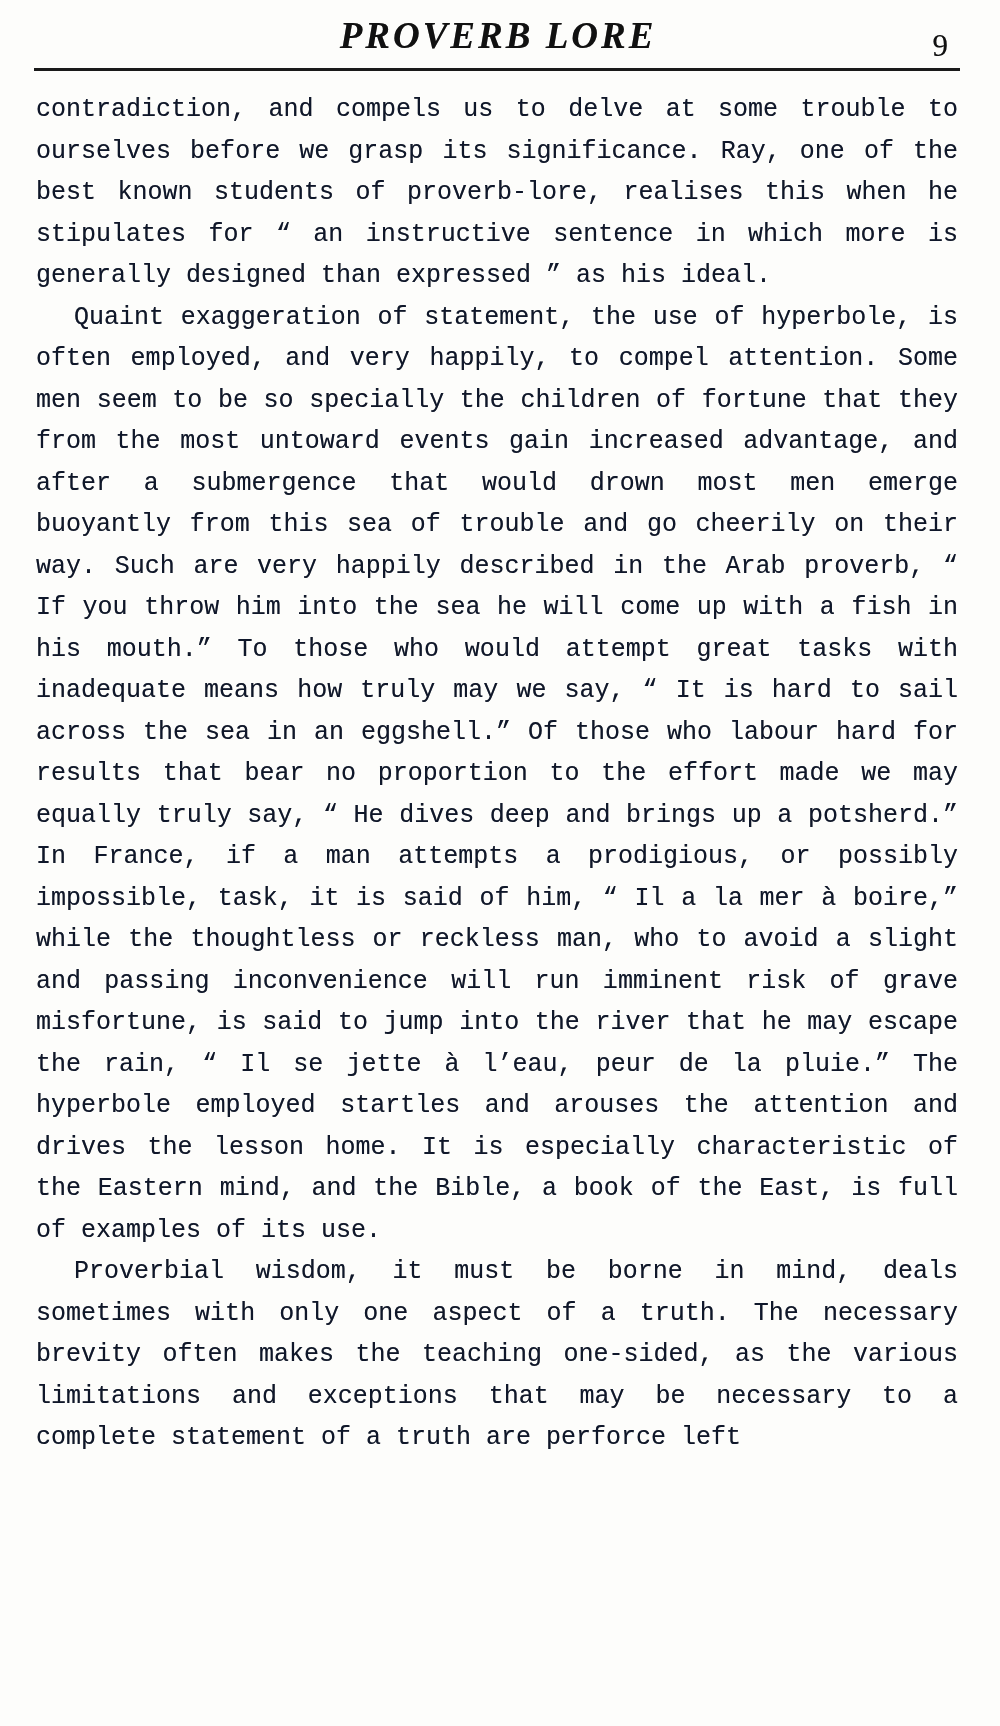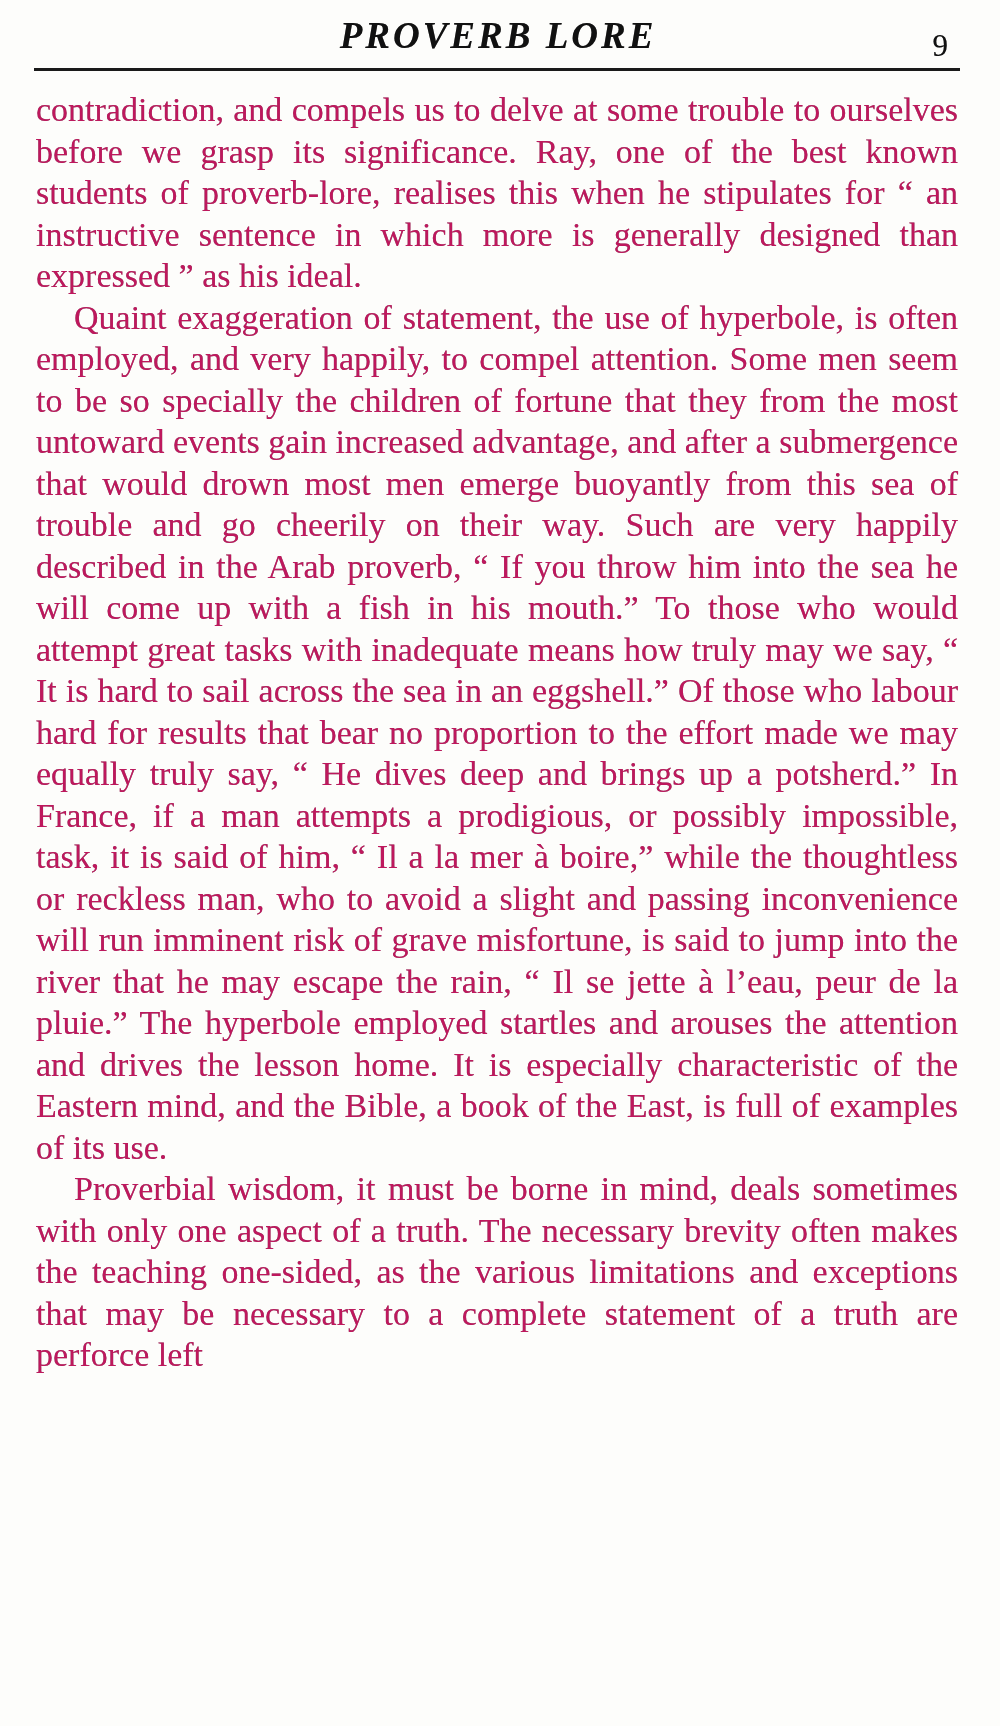--- a/index.html
+++ b/index.html
@@ -47,26 +47,26 @@
     font-size: 31px;
     font-weight: normal;
     color: #111;
   }
   .rule {
     border: 0;
     border-top: 3px solid #1a1a1a;
     margin: 2px 6px 18px 4px;
   }
   .body-text {
-    font-family: Liberation Serif, serif;
-    font-size: 34px;
+    font-family: Liberation Mono, monospace;
+    font-size: 25px;
     line-height: 41.5px;
     text-align: justify;
     text-justify: inter-word;
-    color: #be185d;
+    color: #0f172a;
     padding: 0 8px 0 6px;
     -webkit-font-smoothing: none;
   }
   .body-text p {
     margin: 0 0 0 0;
     text-indent: 38px;
   }
   .body-text p.first {
     text-indent: 0;
   }

